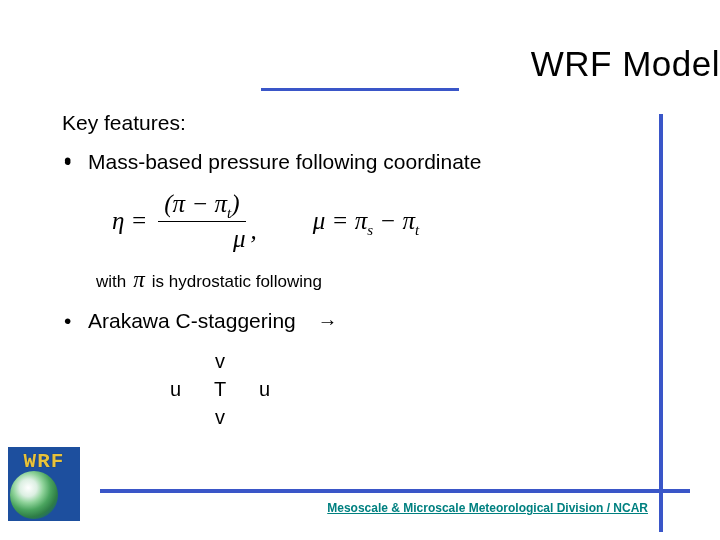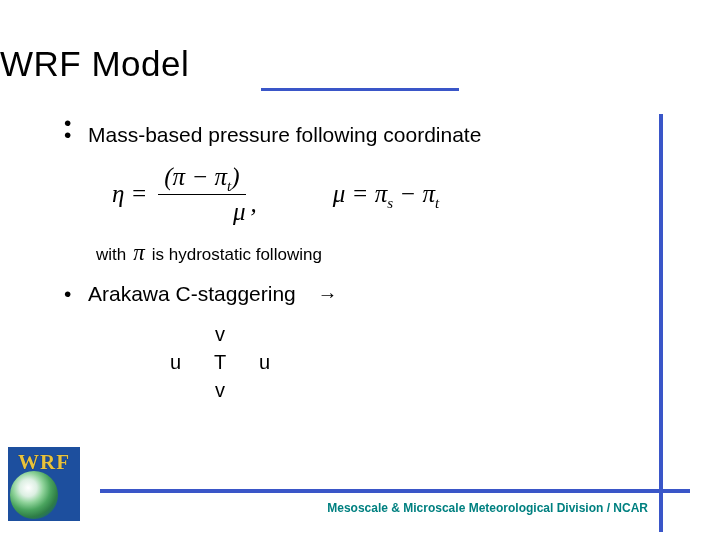--- a/index.html
+++ b/index.html
@@ -1,77 +1,78 @@
 <!DOCTYPE html>
 <html style="--accent_blue: #3a56c8; --footer_teal: #008080; --logo_bg: #1d4f9e; --logo_gold: #e8c23c;"><head>
 <meta charset="utf-8">
 <style>
   html,body{margin:0;padding:0;background:#ffffff;}
   .slide{
     position:relative;width:720px;height:540px;background:#fff;overflow:hidden;
     font-family:"Liberation Sans",sans-serif;color:#000;
   }
   
-  .title-wrap{position:absolute;top:44px;left:0;width:100%;text-align:left;}
+  .title-wrap{position:absolute;top:44px;left:0;width:100%;text-align:right;}
   .title{font-size:35px;line-height:40px;font-weight:400;letter-spacing:.5px;}
   .title-underline{width:198px;height:3px;margin:4px auto 0;background:var(--accent_blue,#3a56c8);}
   
   .body{position:absolute;left:62px;top:110px;width:592px;font-size:21px;line-height:1.28;}
   .intro{margin-bottom:10px;}
   .bullet{position:relative;padding-left:26px;margin-bottom:12px;}
   .bullet .dot{position:absolute;left:2px;top:0;}
   .arrow{margin-left:16px;font-size:20px;position:relative;top:-2px;}
   
   .equation{
     margin:14px 0 12px 50px;display:flex;align-items:center;
     font-family:"Liberation Serif",serif;font-style:italic;font-size:25px;
   }
   .frac{display:inline-flex;flex-direction:column;align-items:flex-end;margin:0 5px;}
   .frac .num{padding:0 6px 3px;border-bottom:1.5px solid #000;line-height:28px;}
   .frac .den{padding-top:3px;line-height:28px;}
   .equation sub{font-size:15px;font-style:italic;line-height:0;}
   .eq-comma{align-self:flex-end;padding-bottom:6px;}
-  .eq2{margin-left:76px;white-space:nowrap;}
+  .eq2{margin-left:56px;white-space:nowrap;}
   
   .where{margin:0 0 14px 34px;font-size:17px;}
   .where .pi{font-family:"Liberation Serif",serif;font-style:italic;font-size:23px;margin:0 7px;}
   
   .cgrid{margin:6px 0 0 100px;width:116px;font-size:20px;}
   .cg-row{text-align:center;height:28px;line-height:28px;}
   .cg-mid{display:flex;justify-content:space-between;padding:0 8px;}
   
   .hline{position:absolute;left:100px;top:489px;width:590px;height:4px;background:var(--accent_blue,#3a56c8);}
   .vline{position:absolute;left:659px;top:114px;width:4px;height:418px;background:var(--accent_blue,#3a56c8);}
   
-  .footer{position:absolute;right:72px;top:501px;font-size:12px;font-weight:bold;color:var(--footer_teal,#008080);}
+  .footer{position:absolute;right:72px;top:501px;font-size:12px;font-weight:bold;color:var(--footer_teal,#008080);text-decoration:underline;}
   
   .logo{position:absolute;left:8px;top:447px;width:72px;height:74px;background:var(--logo_bg,#1d4f9e);overflow:hidden;}
   .logo-text{
     position:absolute;top:3px;left:0;width:100%;text-align:center;
-    font-family:Liberation Serif, serif;font-weight:bold;font-size:21px;
+    font-family:Liberation Mono, monospace;font-weight:bold;font-size:21px;
     color:var(--logo_gold,#e8c23c);letter-spacing:1px;
     text-shadow:0 0 1px #00214d;
   }
   .logo-globe{
     position:absolute;left:2px;bottom:2px;width:48px;height:48px;border-radius:50%;
     background:radial-gradient(circle at 38% 35%, #ffffff 0%, #dcefe2 20%, #8fd39a 35%, #4aa45e 52%, #2e7d46 68%, #155a86 88%, #0a3258 100%);
   }
 </style>
 </head>
 <body>
 
 <div class="slide">
 
   <div class="title-wrap">
     <div class="title">WRF Model</div>
     <div class="title-underline"></div>
   </div>
 
   <div class="body">
 
+    <div class="intro">Key features:</div>
 
     <div class="bullet">
       <span class="dot">•</span>
     </div>
 
     <div class="bullet">
       <span class="dot">•</span>
       <span>Mass-based pressure following coordinate</span>
     </div>
 

